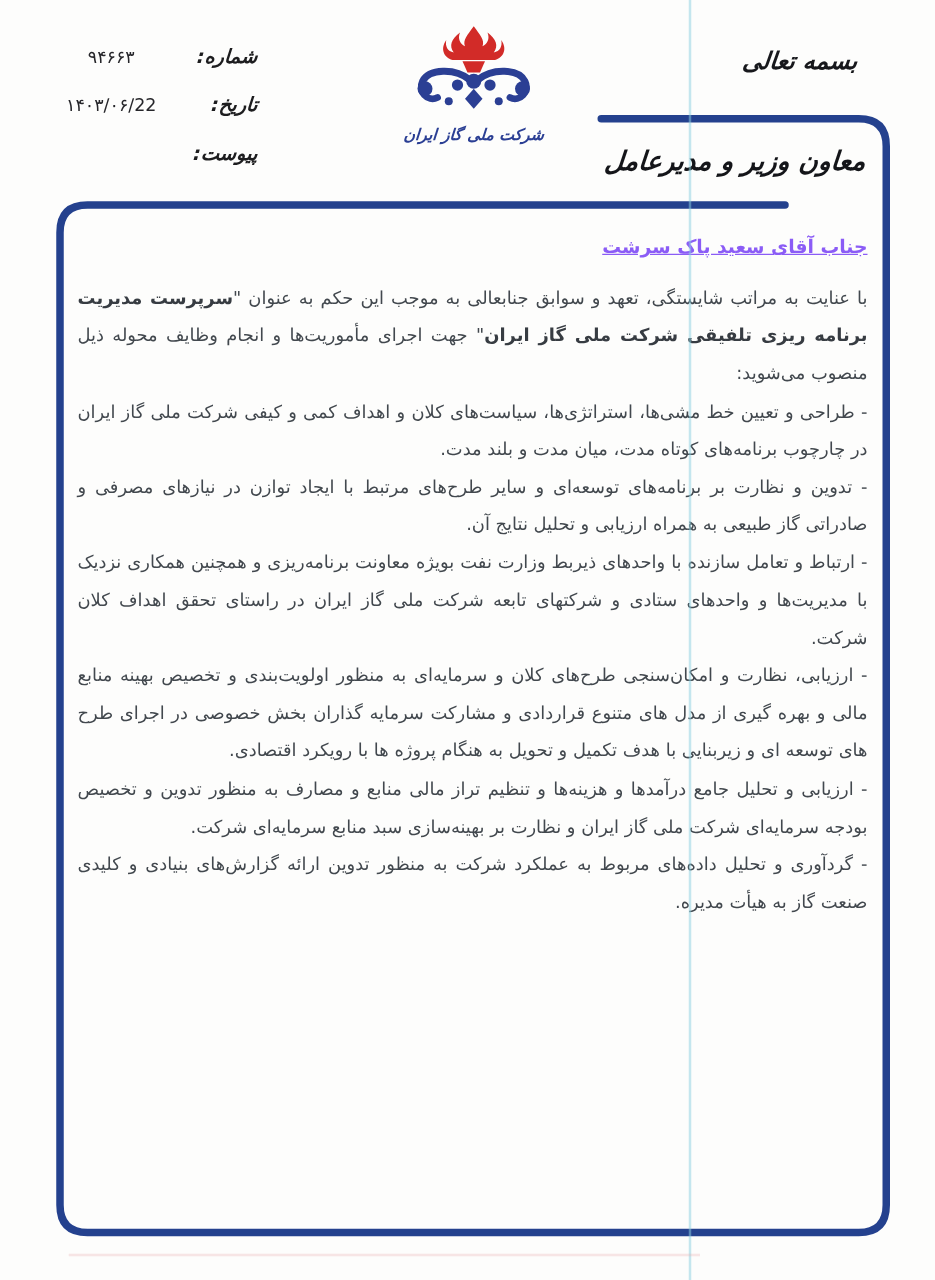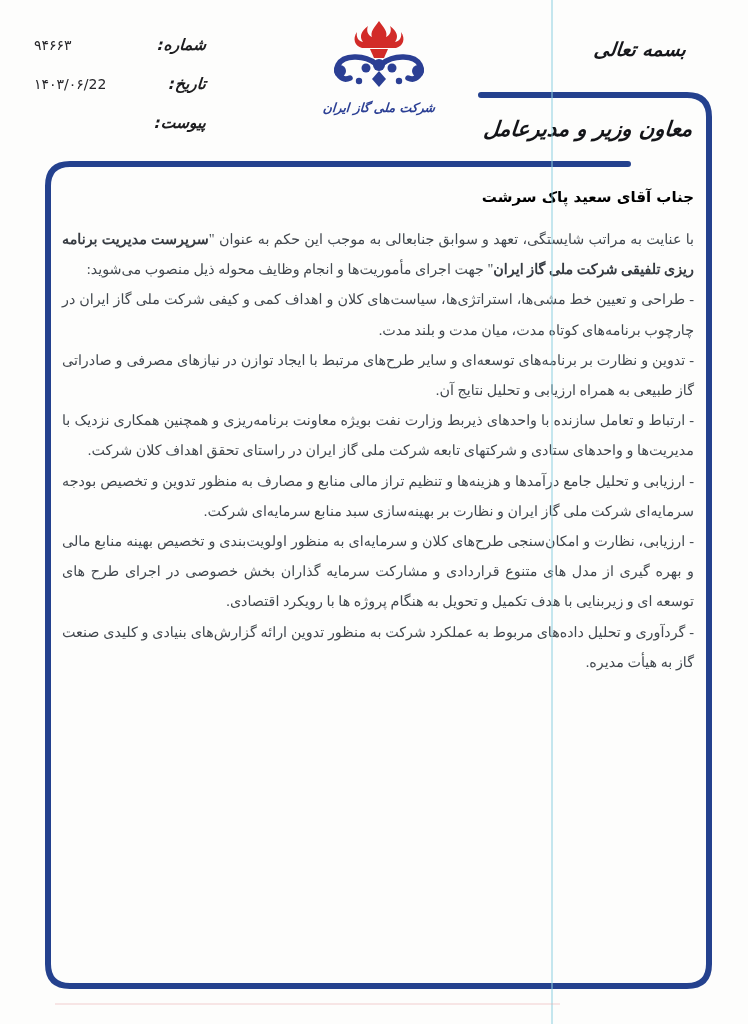--- a/index.html
+++ b/index.html
@@ -54,21 +54,21 @@
     width: 62px;
     font-size: 15.5px;
     font-weight: 700;
     font-style: italic;
     color: #1d1d1f;
     transform: skewX(-4deg);
     white-space: nowrap;
   }
   .meta-value {
     flex: 1;
-    text-align: left;
+    text-align: center;
     font-size: 14px;
     color: #26262a;
     letter-spacing: 1px;
     white-space: nowrap;
   }
   
   .logo {
     position: absolute;
     top: 20px; left: 314px;
     width: 130px;
@@ -119,30 +119,30 @@
     position: absolute;
     top: 182px; left: 62px;
     width: 632px;
     direction: rtl;
     text-align: justify;
     z-index: 2;
   }
   .recipient {
     font-size: 15px;
     font-weight: 700;
-    color: #000000;
+    color: #8b5cf6;
     line-height: 30px;
     margin-bottom: 12px;
+    text-decoration: underline;
   }
   .intro, .duty {
     font-size: 14.3px;
     line-height: 30.2px;
     color: #42484e;
     text-align: justify;
-    font-family: Liberation Serif, serif;
   }
   .intro .b { font-weight: 700; color: #373c42; }
   .duty { margin-top: 0; }
 </style>
 </head>
 <body>
 
 <div class="page">
 
   <div class="scan-line-v"></div>
@@ -195,18 +195,18 @@
   <div class="position-title">معاون وزیر و مدیرعامل</div>
 
   <div class="letter">
     <div class="recipient">جناب آقای سعید پاک سرشت</div>
 
     <p class="intro"><span>با عنایت به مراتب شایستگی، تعهد و سوابق جنابعالی به موجب این حکم به عنوان "</span><span class="b">سرپرست مدیریت برنامه ریزی تلفیقی شرکت ملی گاز ایران</span><span>" جهت اجرای مأموریت‌ها و انجام وظایف محوله ذیل منصوب می‌شوید:</span></p>
 
     <p class="duty">- طراحی و تعیین خط مشی‌ها، استراتژی‌ها، سیاست‌های کلان و اهداف کمی و کیفی شرکت ملی گاز ایران در چارچوب برنامه‌های کوتاه مدت، میان مدت و بلند مدت.</p>
     <p class="duty">- تدوین و نظارت بر برنامه‌های توسعه‌ای و سایر طرح‌های مرتبط با ایجاد توازن در نیازهای مصرفی و صادراتی گاز طبیعی به همراه ارزیابی و تحلیل نتایج آن.</p>
     <p class="duty">- ارتباط و تعامل سازنده با واحدهای ذیربط وزارت نفت بویژه معاونت برنامه‌ریزی و همچنین همکاری نزدیک با مدیریت‌ها و واحدهای ستادی و شرکتهای تابعه شرکت ملی گاز ایران در راستای تحقق اهداف کلان شرکت.</p>
+    <p class="duty">- ارزیابی، نظارت و امکان‌سنجی طرح‌های کلان و سرمایه‌ای به منظور اولویت‌بندی و تخصیص بهینه منابع مالی و بهره گیری از مدل های متنوع قراردادی و مشارکت سرمایه گذاران بخش خصوصی در اجرای طرح های توسعه ای و زیربنایی با هدف تکمیل و تحویل به هنگام پروژه ها با رویکرد اقتصادی.</p>
     <p class="duty">- ارزیابی و تحلیل جامع درآمدها و هزینه‌ها و تنظیم تراز مالی منابع و مصارف به منظور تدوین و تخصیص بودجه سرمایه‌ای شرکت ملی گاز ایران و نظارت بر بهینه‌سازی سبد منابع سرمایه‌ای شرکت.</p>
-    <p class="duty">- ارزیابی، نظارت و امکان‌سنجی طرح‌های کلان و سرمایه‌ای به منظور اولویت‌بندی و تخصیص بهینه منابع مالی و بهره گیری از مدل های متنوع قراردادی و مشارکت سرمایه گذاران بخش خصوصی در اجرای طرح های توسعه ای و زیربنایی با هدف تکمیل و تحویل به هنگام پروژه ها با رویکرد اقتصادی.</p>
     <p class="duty">- گردآوری و تحلیل داده‌های مربوط به عملکرد شرکت به منظور تدوین ارائه گزارش‌های بنیادی و کلیدی صنعت گاز به هیأت مدیره.</p>
   </div>
 
 </div>
 
 </body></html>

